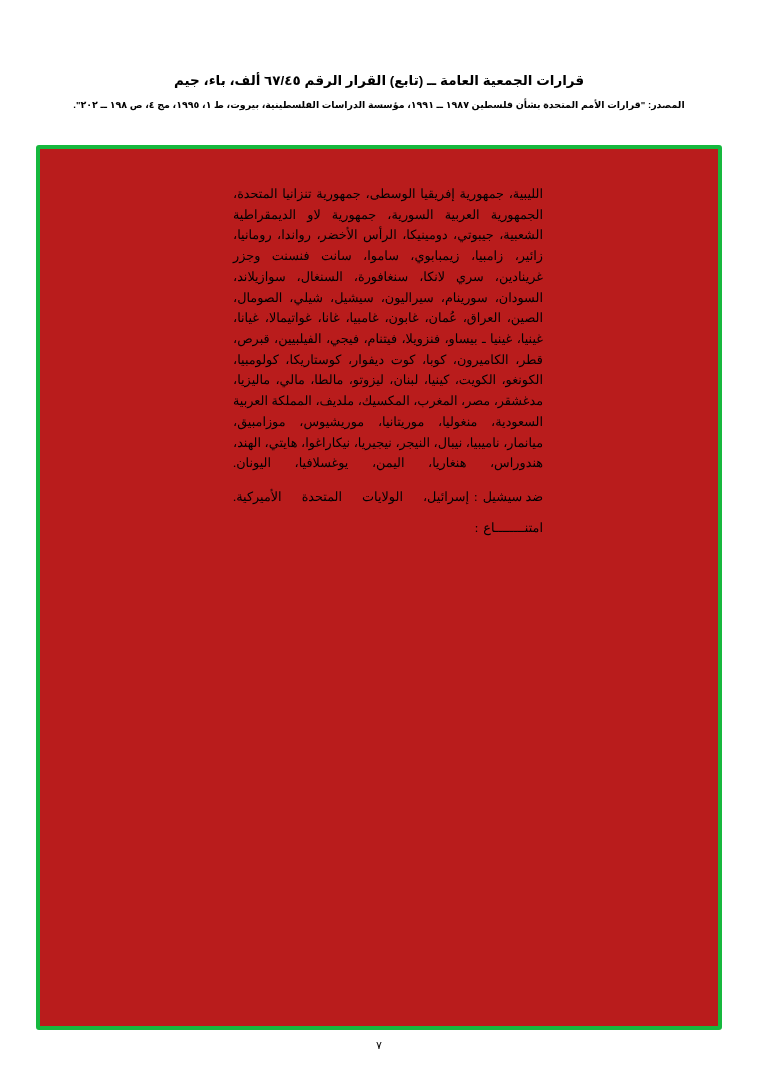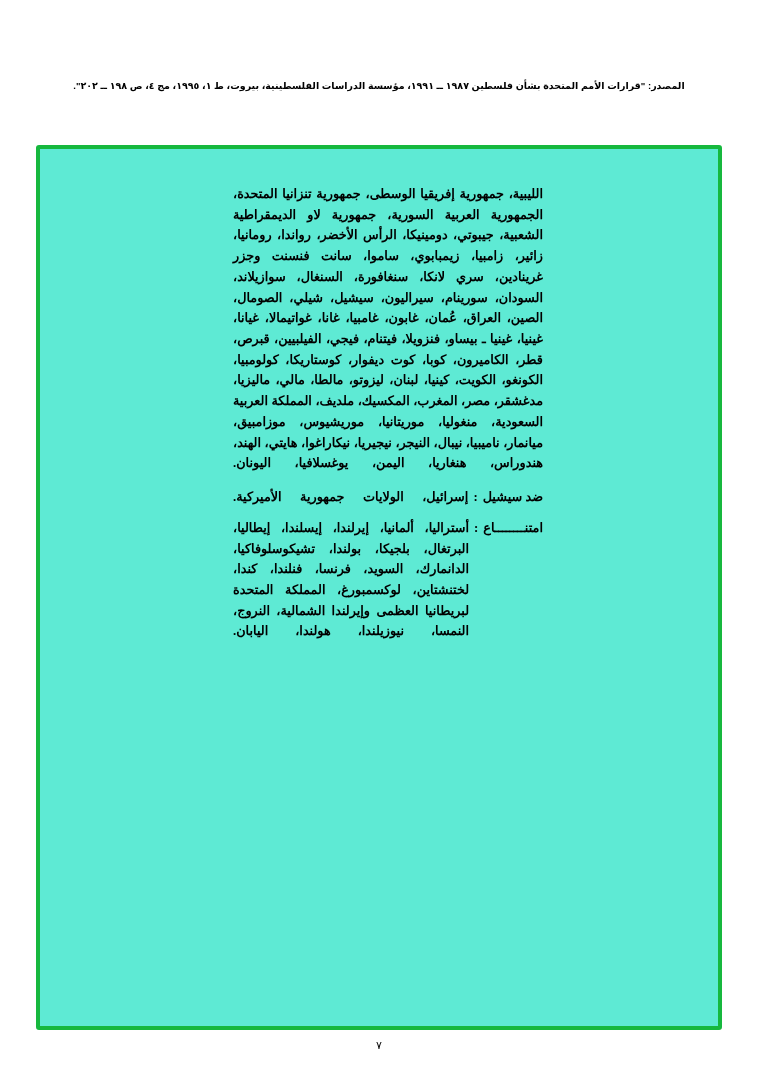--- a/index.html
+++ b/index.html
@@ -54,22 +54,21 @@
   
   .frame {
     position: absolute;
     top: 145px;
     left: 36px;
     width: 686px;
     height: 885px;
     border: 4px solid #16b83e;
     border-radius: 3px;
     box-sizing: border-box;
-    background: #5eead4;
-    font-weight: bold;
+    background: #b91c1c;
   }
 
   .body-col {
     position: absolute;
     top: 35px;
     right: 175px;
     width: 310px;
     direction: rtl;
     text-align: justify;
     text-align-last: justify;
@@ -131,41 +130,41 @@
     font-size: 11px;
     color: #000;
   }
 </style>
 </head>
 <body>
 
 <div class="page">
 
   <div class="header">
+    <div class="header-title">قرارات الجمعية العامة ــ (تابع) القرار الرقم ٦٧/٤٥ ألف، باء، جيم</div>
     <div class="header-source">المصدر: "قرارات الأمم المتحدة بشأن فلسطين ١٩٨٧ ــ ١٩٩١، مؤسسة الدراسات الفلسطينية، بيروت، ط ١، ١٩٩٥، مج ٤، ص ١٩٨ ــ ٢٠٢".</div>
   </div>
 
   <div class="frame">
 
     <div class="body-col">
 
       <p>الليبية، جمهورية إفريقيا الوسطى، جمهورية تنزانيا المتحدة، الجمهورية العربية السورية، جمهورية لاو الديمقراطية الشعبية، جيبوتي، دومينيكا، الرأس الأخضر، رواندا، رومانيا، زائير، زامبيا، زيمبابوي، ساموا، سانت فنسنت وجزر غرينادين، سري لانكا، سنغافورة، السنغال، سوازيلاند، السودان، سورينام، سيراليون، سيشيل، شيلي، الصومال، الصين، العراق، عُمان، غابون، غامبيا، غانا، غواتيمالا، غيانا، غينيا، غينيا ـ بيساو، فنزويلا، فيتنام، فيجي، الفيلبيين، قبرص، قطر، الكاميرون، كوبا، كوت ديفوار، كوستاريكا، كولومبيا، الكونغو، الكويت، كينيا، لبنان، ليزوتو، مالطا، مالي، ماليزيا، مدغشقر، مصر، المغرب، المكسيك، ملديف، المملكة العربية السعودية، منغوليا، موريتانيا، موريشيوس، موزامبيق، ميانمار، ناميبيا، نيبال، النيجر، نيجيريا، نيكاراغوا، هايتي، الهند، هندوراس، هنغاريا، اليمن، يوغسلافيا، اليونان.</p>
 
       <div class="vote-block">
 
         <div class="vote-row vote-against">
           <span class="vote-label">ضد سيشيل</span>
           <span class="vote-colon">:</span>
-          <span class="vote-text">إسرائيل، الولايات جمهورية الأميركية.</span>
+          <span class="vote-text">إسرائيل، الولايات المتحدة الأميركية.</span>
         </div>
 
         <div class="vote-row vote-abstain">
           <span class="vote-label">امتنــــــــاع</span>
           <span class="vote-colon">:</span>
-          <span class="vote-text">أستراليا، ألمانيا، إيرلندا، إيسلندا، إيطاليا، البرتغال، بلجيكا، بولندا، تشيكوسلوفاكيا، الدانمارك، السويد، فرنسا، فنلندا، كندا، لختنشتاين، لوكسمبورغ، المملكة المتحدة لبريطانيا العظمى وإيرلندا الشمالية، النروج، النمسا، نيوزيلندا، هولندا، اليابان.</span>
         </div>
 
       </div>
     </div>
 
   </div>
 
   <div class="footer">
     <span>٧</span>
   </div>

